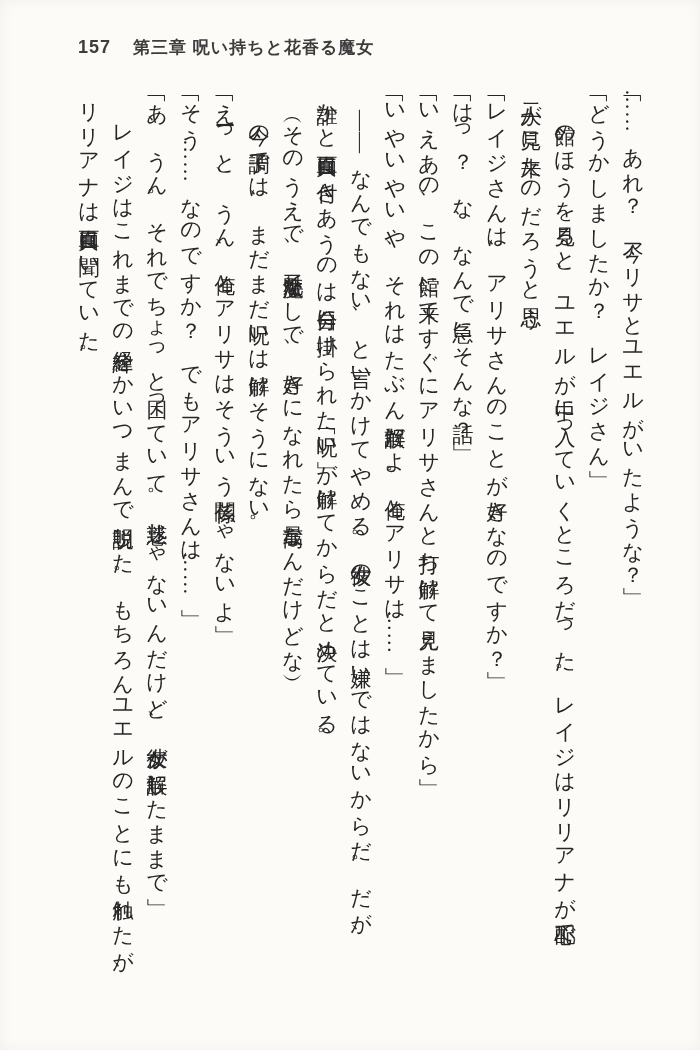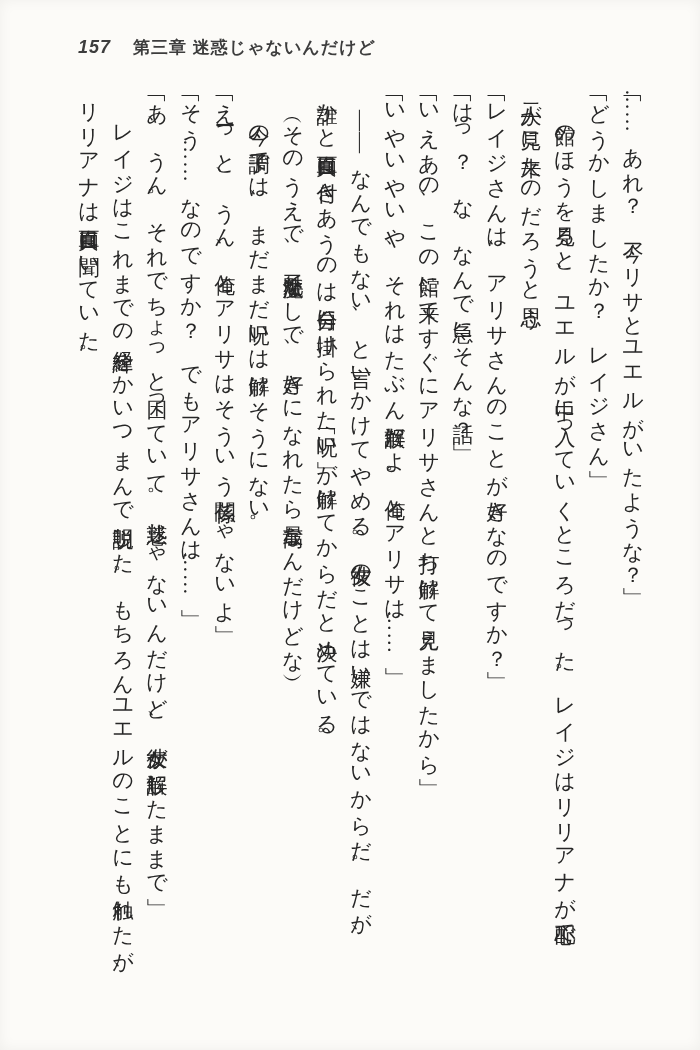--- a/index.html
+++ b/index.html
@@ -26,21 +26,20 @@
     font-family: "Liberation Sans", "DejaVu Sans", sans-serif;
     font-size: 17px;
     font-weight: bold;
     color: #3d3d3d;
     letter-spacing: 1px;
     white-space: nowrap;
   }
   .running-head .pagenum {
     margin-right: 22px;
     font-size: 18px;
-    font-style: italic;
   }
   
   .text-body {
     position: absolute;
     top: 88px;
     right: 50px;
     height: 906px;
     writing-mode: vertical-rl;
     -webkit-writing-mode: vertical-rl;
     text-orientation: mixed;
@@ -56,21 +55,21 @@
     padding: 0;
   }
 </style>
 </head>
 <body>
 
 <div class="page">
 
   <div class="running-head">
     <span class="pagenum">157</span>
-    <span class="chapter">第三章 迷惑じゃないんだけど</span>
+    <span class="chapter">第三章 呪い持ちと花香る魔女</span>
   </div>
 
   <div class="text-body">
     <p class="line">「……あれ？　今アリサとユエルがいたような？」</p>
     <p class="line">「どうかしましたか？　レイジさん」</p>
     <p class="line">　館のほうを見ると、ユエルが中に入っていくところだった。レイジはリリアナが心配で</p>
     <p class="line">二人が見に来たのだろうと思う。</p>
     <p class="line">「レイジさんは、アリサさんのことが好きなのですか？」</p>
     <p class="line">「はっ？　な、なんで急にそんな話？」</p>
     <p class="line">「いえあの、この館に来てすぐにアリサさんと打ち解けて見えましたから」</p>

